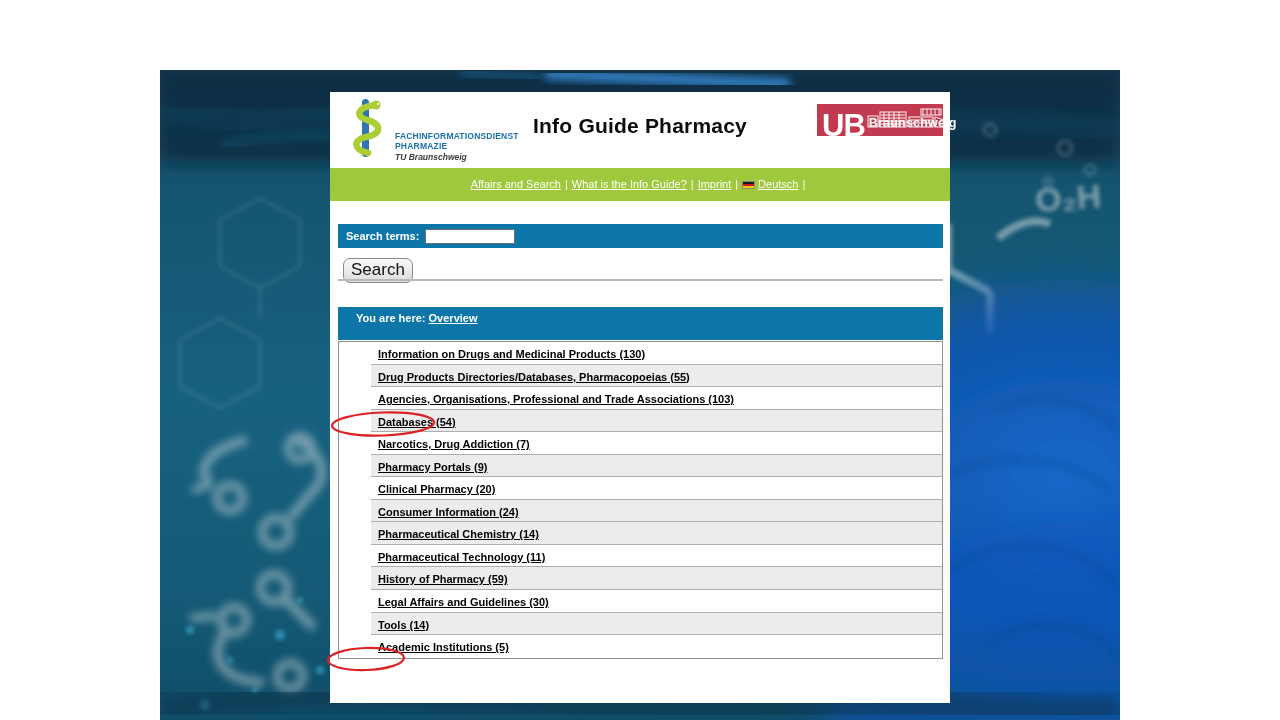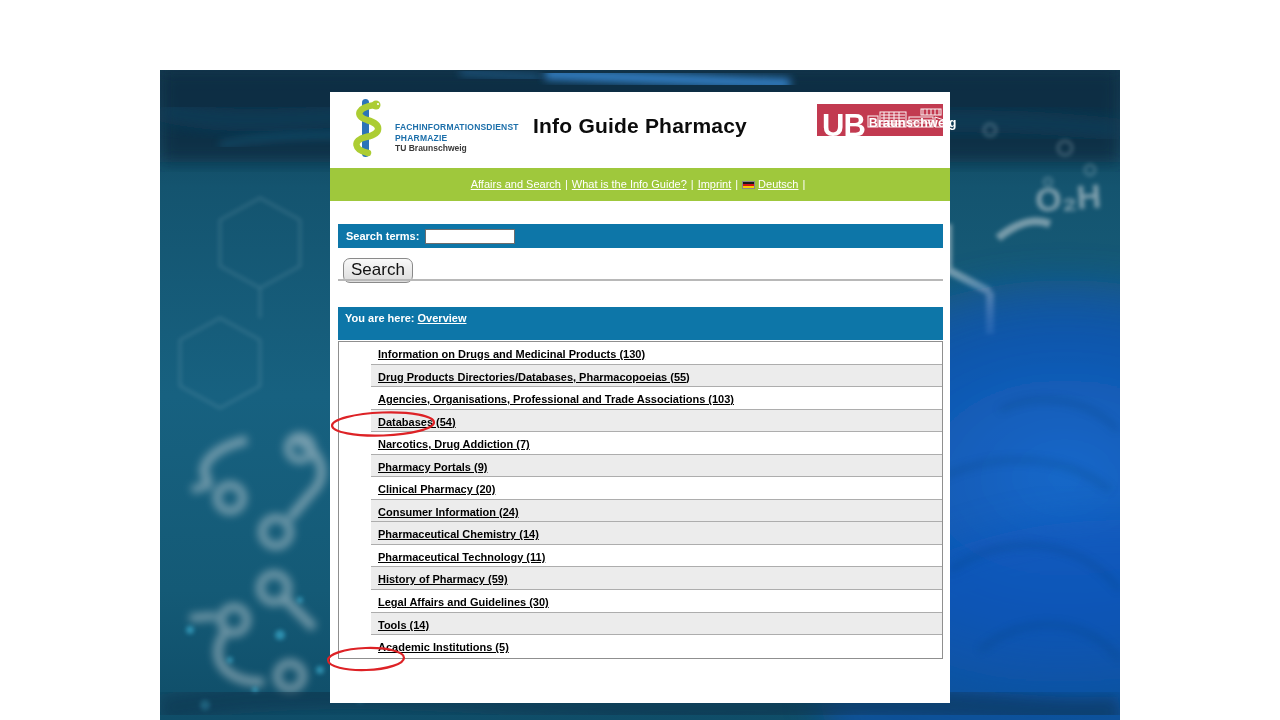--- a/index.html
+++ b/index.html
@@ -8,24 +8,24 @@
     width:1280px; height:720px; position:relative; overflow:hidden;
     background:#ffffff; font-family:"Liberation Sans", sans-serif;
   }
   .bg {
     position:absolute; left:160px; top:70px; width:960px; height:650px; overflow:hidden;
   }
   .panel {
     position:absolute; left:330px; top:92px; width:620px; height:611px; background:#ffffff;
   }
   
-  .fid-logo { position:absolute; left:12px; top:6px; display:flex; align-items:center; }
+  .fid-logo { position:absolute; left:12px; top:6px; display:flex; align-items:flex-end; }
   .fid-text { margin-top:16px; margin-left:5px; }
   .fid-l1, .fid-l2 { color:#1c6faa; font-weight:bold; font-size:8.5px; line-height:10.5px; letter-spacing:.2px; }
-  .fid-l3 { color:#3a3a3a; font-size:8.5px; line-height:10.5px; font-weight:bold; }
+  .fid-l3 { color:#3a3a3a; font-size:8.5px; line-height:10.5px; font-weight:bold;font-style:italic; }
   .page-title {
     position:absolute; top:22px; left:0; width:100%; text-align:center;
     font-size:21px; font-weight:bold; color:#0c0c0c; letter-spacing:.2px;
   }
   .ub-logo {
     position:absolute; right:7px; top:12px; width:126px; height:32px;
     background:#c23a50; color:#fff; display:flex; padding:2px 5px;
   }
   .ub-abbr { font-size:31px; font-weight:bold; line-height:40px; letter-spacing:-1px; }
   .ub-right { flex:1; position:relative; margin-left:2px; }
@@ -55,21 +55,21 @@
   }
   .search-btn {
     position:absolute; top:166px; left:13px; font-size:17px; padding:1px 7px 2px 7px;
     background:linear-gradient(#f9f9f9,#dcdcdc); border:1px solid #8a8a8a; border-radius:7px;
     color:#111; font-family:"Liberation Sans", sans-serif; cursor:pointer;
   }
   .divider { position:absolute; top:187px; left:8px; right:7px; height:2px; background:#b8b8b8; }
   
   .crumb {
     position:absolute; top:215px; left:8px; right:7px; height:33px; background:#0d76a8;
-    color:#fff; font-size:11px; font-weight:bold; line-height:23px; padding-left:7px;
+    color:#fff; font-size:11px; font-weight:bold; line-height:23px; padding-left:18px;
   }
   .crumb a { color:#fff; text-decoration:underline; cursor:pointer; }
   
   .cat-table { position:absolute; top:249px; left:8px; right:7px; border:1px solid #8f8f8f; background:#fff; }
   .cat-row { height:22.55px; line-height:22.55px; padding-left:7px; border-bottom:1px solid #adadad; background:#fff; overflow:hidden;margin-left:32px; }
   .cat-row:last-child { border-bottom:none; }
   .cat-row.alt { background:#ececec; }
   .cat-row a { color:#000; font-weight:bold; font-size:11px; text-decoration:underline; cursor:pointer; }
   
   .annot { position:absolute; pointer-events:none; }

